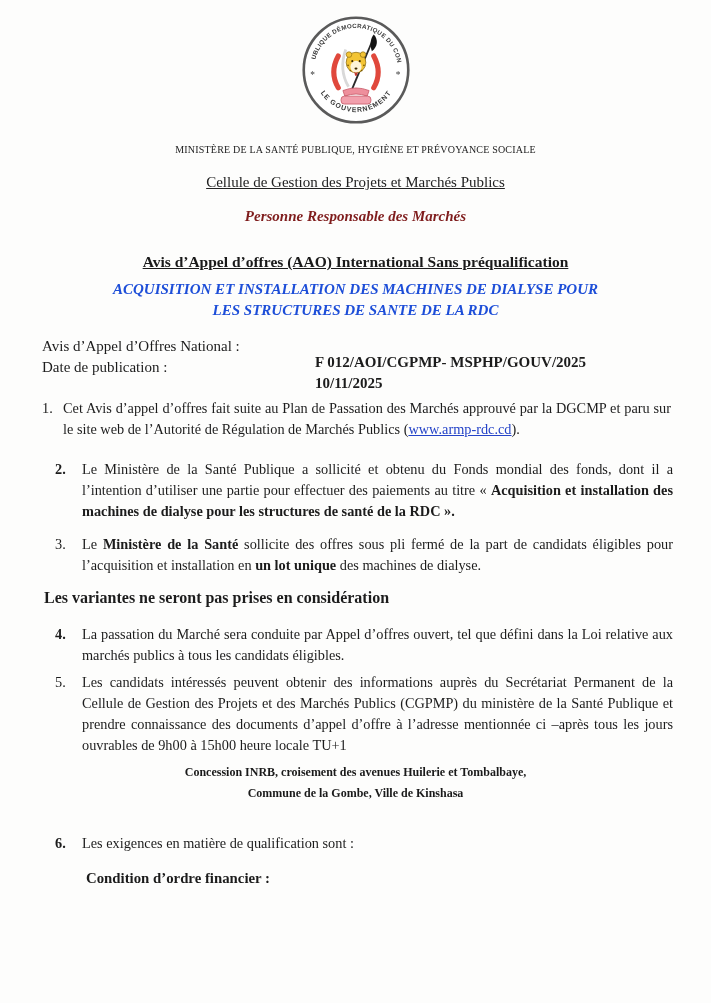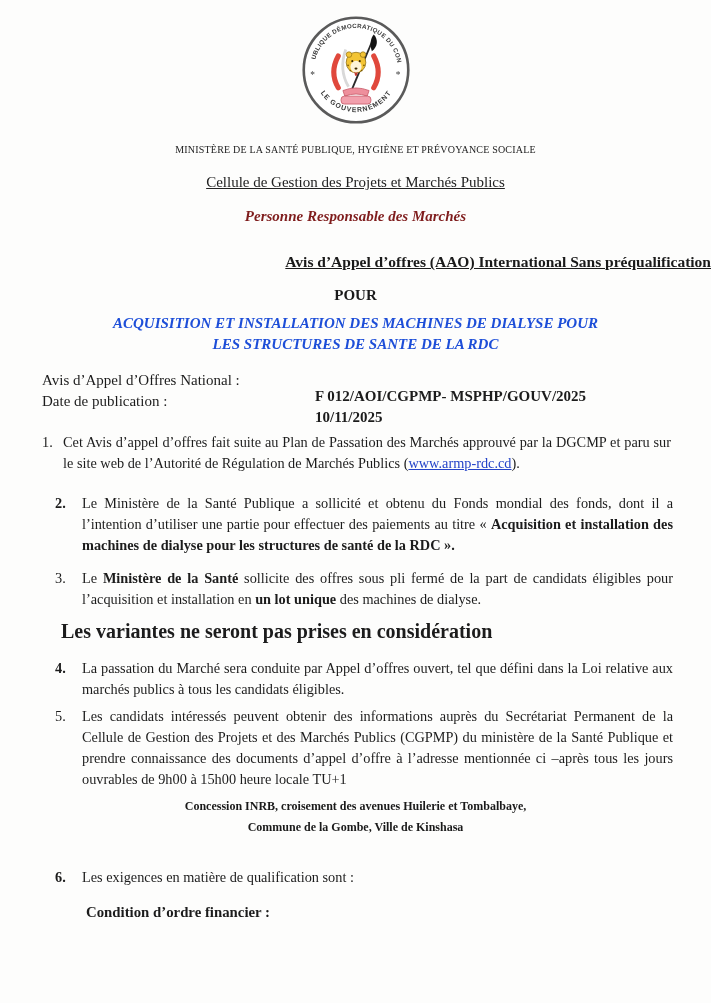--- a/index.html
+++ b/index.html
@@ -20,21 +20,21 @@
   .unit{
     margin-top:12px;text-align:center;
     font-size:15px;line-height:21px;text-decoration:underline;color:#222;
   }
   .role{
     margin-top:13px;text-align:center;
     font-size:15px;line-height:21px;
     font-weight:bold;font-style:italic;color:#7f1d1d;
   }
   .notice-title{
-    margin-top:24px;text-align:right;
+    margin-top:24px;text-align:center;
     font-size:15.5px;line-height:21px;font-weight:bold;
     text-decoration:underline;color:#1a1a1a;
   }
   .pour{
     margin-top:13px;text-align:center;
     font-size:15px;font-weight:bold;line-height:21px;color:#1a1a1a;
   }
   .subject{
     margin-top:7px;text-align:center;
     font-size:15px;line-height:21px;
@@ -52,22 +52,22 @@
   .item{
     position:relative;
     font-size:14.3px;line-height:21px;
     text-align:justify;color:#1c1c1c;
   }
   .item .num{position:absolute;left:0;top:0;}
   .ind1{margin-left:42px;margin-right:40px;padding-left:21px;}
   .ind2{margin-left:55px;margin-right:38px;padding-left:27px;}
   .bold{font-weight:bold;}
   .variants{
-    margin-top:11px;margin-left:61px;
-    font-size:20px;font-weight:bold;line-height:21px;
+    margin-top:11px;margin-left:44px;
+    font-size:16px;font-weight:bold;line-height:21px;
   }
   a.link{
     color:#2443c8;text-decoration:underline;cursor:pointer;
   }
   .address{
     margin-top:6px;text-align:center;
     font-size:12px;font-weight:bold;line-height:21px;color:#1a1a1a;
   }
   .condition{
     margin-top:14px;margin-left:86px;
@@ -123,21 +123,20 @@
         <rect x="44" y="88" width="32" height="8.5" rx="3.5" fill="#f2a0ad" stroke="#c4515f" stroke-width="0.8"></rect>
       </g>
     </svg>
   </div>
 
   <div class="ministry">MINISTÈRE DE LA SANTÉ PUBLIQUE, HYGIÈNE ET PRÉVOYANCE SOCIALE</div>
   <div class="unit">Cellule de Gestion des Projets et Marchés Publics</div>
   <div class="role">Personne Responsable des Marchés</div>
 
   <div class="notice-title">Avis d’Appel d’offres (AAO) International Sans préqualification</div>
-  <div class="pour">POUR</div>
   <div class="subject">
     <div>ACQUISITION ET INSTALLATION DES MACHINES DE DIALYSE POUR</div>
     <div>LES STRUCTURES DE SANTE DE LA RDC</div>
   </div>
 
   <div class="ref-block">
     <div class="ref-row">
       <span class="ref-label">Avis d’Appel d’Offres National :</span>
       <span class="ref-value">F 012/AOI/CGPMP- MSPHP/GOUV/2025</span>
     </div>

